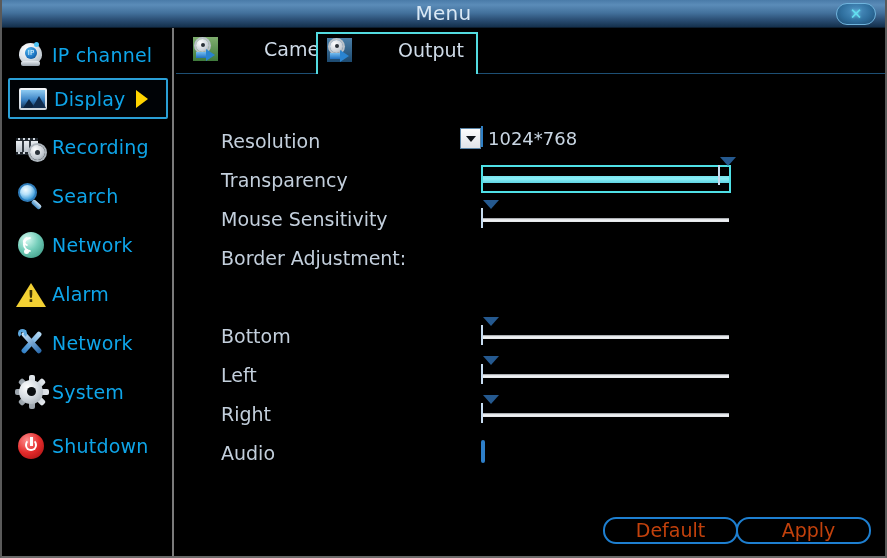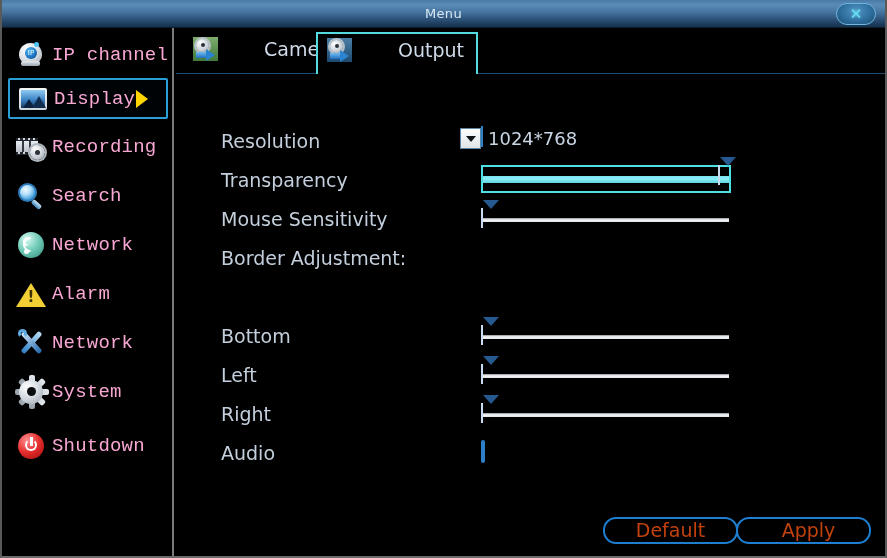--- a/index.html
+++ b/index.html
@@ -38,21 +38,21 @@
     border-bottom: 1px solid #0d1d2e;
   }
   #titlebar-text {
     position: absolute;
     left: 0; top: 0;
     width: 100%;
     height: 28px;
     line-height: 27px;
     text-align: center;
     color: #d9e8f5;
-    font-size: 13px;
+    font-size: 20px;
     letter-spacing: 0.3px;
   }
   #close-button {
     position: absolute;
     right: 9px;
     top: 3px;
     width: 40px;
     height: 22px;
     border-radius: 11px;
     background: radial-gradient(ellipse at 50% 35%, #4f93c4 0%, #2f6f9e 55%, #1d4c72 100%);
@@ -97,25 +97,24 @@
   }
   .side-icon {
     width: 30px;
     height: 30px;
     margin-left: 8px;
     margin-right: 6px;
     flex: 0 0 30px;
     position: relative;
   }
   .side-label {
-    color: #f9a8d4;
+    color: #0ea5e9;
     font-size: 19px;
     letter-spacing: 0.2px;
     white-space: nowrap;
-    font-family: Liberation Mono, monospace;
   }
   .side-arrow {
     position: absolute;
     right: 18px;
     width: 0; height: 0;
     border-left: 12px solid #ffd400;
     border-top: 9px solid transparent;
     border-bottom: 9px solid transparent;
   }
 

